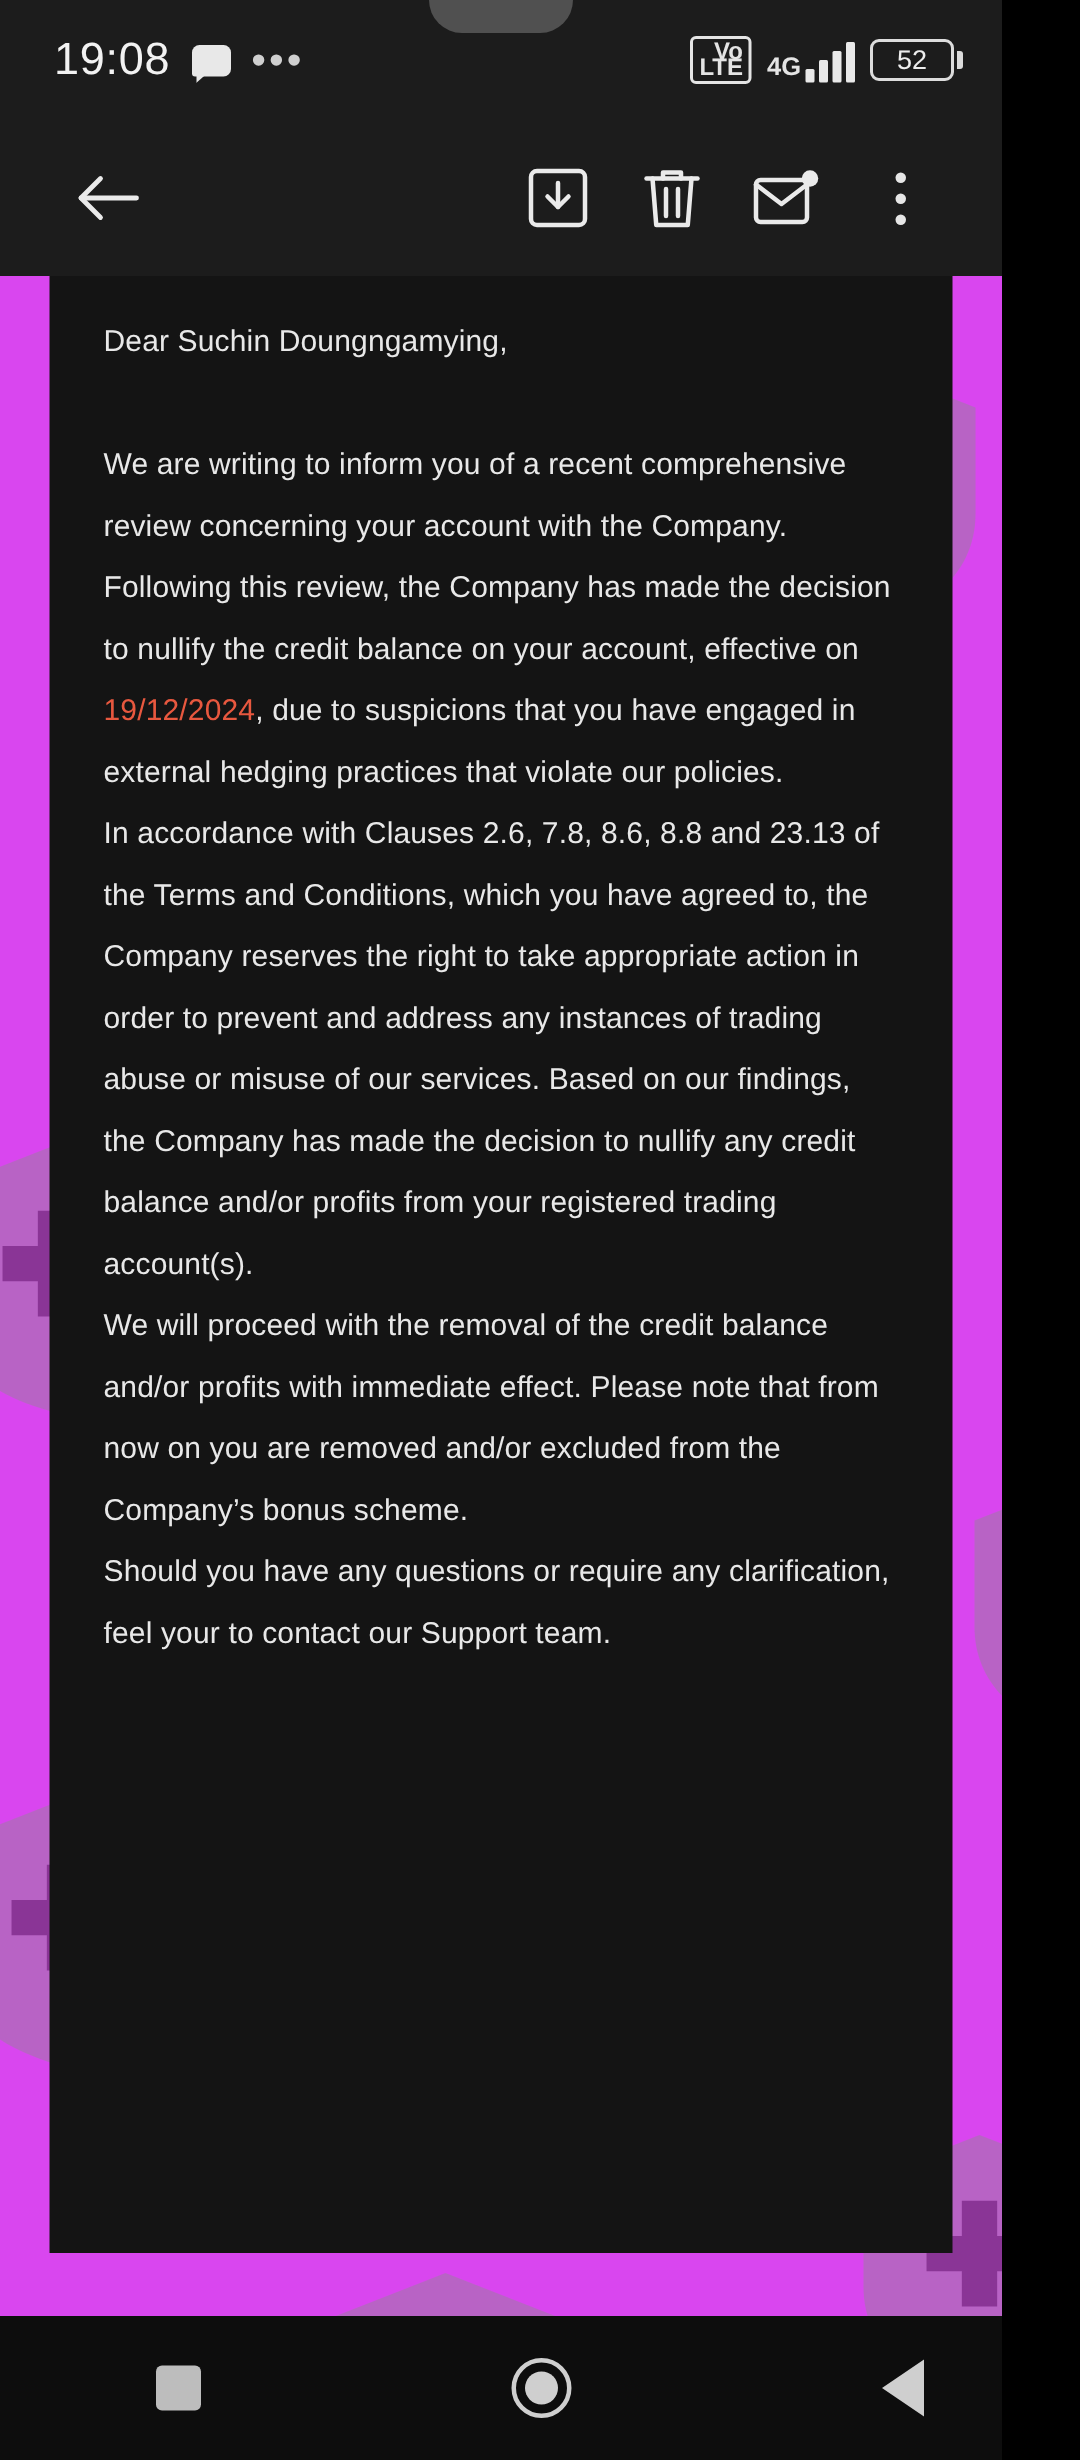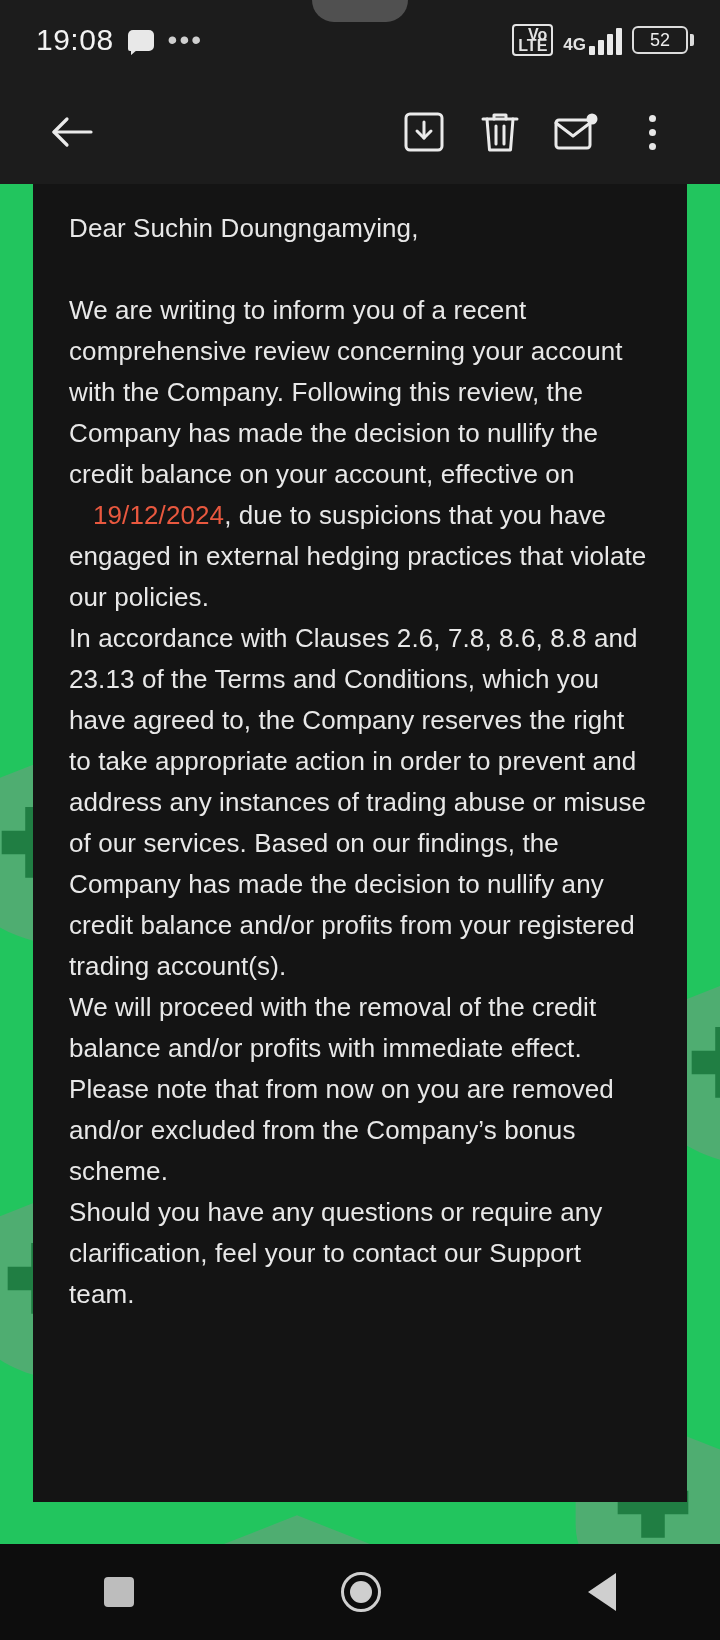--- a/index.html
+++ b/index.html
@@ -5,23 +5,23 @@
   * { box-sizing: border-box; margin: 0; padding: 0; }
   html, body {
     width: 720px;
     height: 1640px;
     background: #000000;
     font-family: "Liberation Sans", sans-serif;
     overflow: hidden;
   }
   .phone {
     position: relative;
-    width: 720px;
+    width: 668px;
     height: 1640px;
-    background: #22c55e;
+    background: #d946ef;
     overflow: hidden;
   }
 
   
   .watermarks {
     position: absolute;
     inset: 0;
     pointer-events: none;
     z-index: 5;
   }
@@ -180,27 +180,27 @@
     position: relative;
     z-index: 8;
     background: #141414;
     margin: 0 33px 0 33px;
     padding: 24px 0 40px 0;
     height: 1318px;
     overflow: hidden;
   }
   .email-body p {
     color: #e8e8e8;
-    font-size: 26px;
+    font-size: 20px;
     line-height: 41px;
     padding: 0 36px 0 36px;
     letter-spacing: 0.1px;
   }
   .para-gap { height: 41px; }
-  .highlight-date { color: #e8583f; margin-left: 24px; }
+  .highlight-date { color: #e8583f; }
 
   
   .nav-bar {
     position: absolute;
     bottom: 0;
     left: 0;
     width: 720px;
     height: 96px;
     background: #0d0d0d;
     display: flex;

